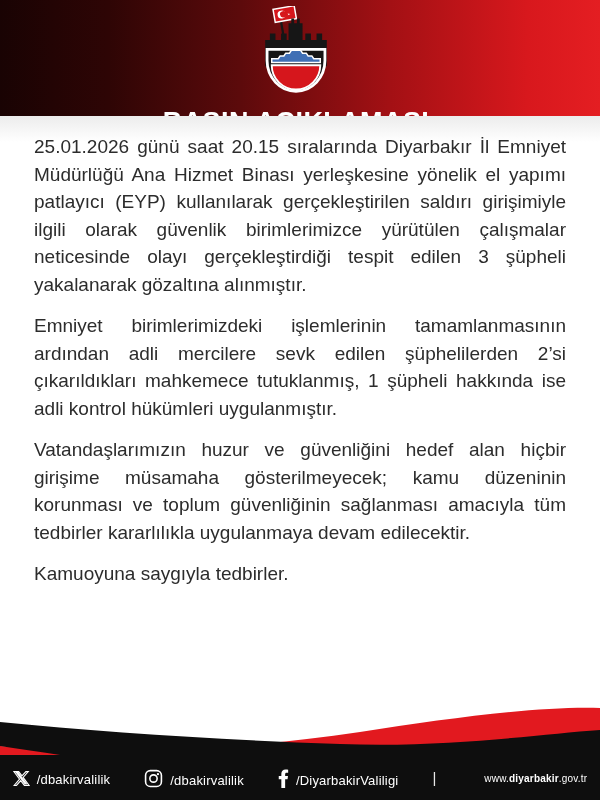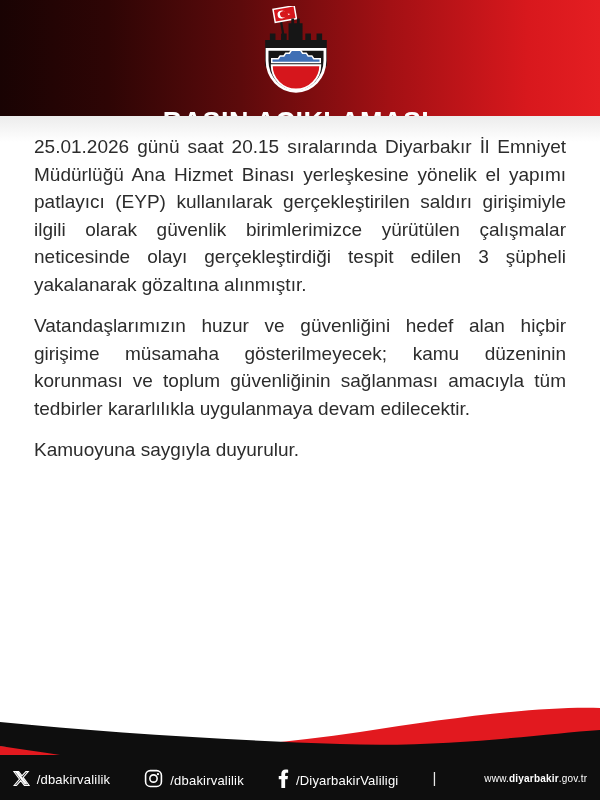--- a/index.html
+++ b/index.html
@@ -127,22 +127,23 @@
       </svg>
     </div>
     <div class="title-block">
       <h1>BASIN AÇIKLAMASI</h1>
       <div class="header-date">01.02.2026</div>
     </div>
   </div>
 
   <div class="content">
     <p>25.01.2026 günü saat 20.15 sıralarında Diyarbakır İl Emniyet Müdürlüğü Ana Hizmet Binası yerleşkesine yönelik el yapımı patlayıcı (EYP) kullanılarak gerçekleştirilen saldırı girişimiyle ilgili olarak güvenlik birimlerimizce yürütülen çalışmalar neticesinde olayı gerçekleştirdiği tespit edilen 3 şüpheli yakalanarak gözaltına alınmıştır.</p>
+    <p>Emniyet birimlerimizdeki işlemlerinin tamamlanmasının ardından adli mercilere sevk edilen şüphelilerden 2’si çıkarıldıkları mahkemece tutuklanmış, 1 şüpheli hakkında ise adli kontrol hükümleri uygulanmıştır.</p>
     <p>Vatandaşlarımızın huzur ve güvenliğini hedef alan hiçbir girişime müsamaha gösterilmeyecek; kamu düzeninin korunması ve toplum güvenliğinin sağlanması amacıyla tüm tedbirler kararlılıkla uygulanmaya devam edilecektir.</p>
-    <p>Kamuoyuna saygıyla duyurulur.</p>
+    <p>Kamuoyuna saygıyla tedbirler.</p>
   </div>
 
   <svg class="wave" viewBox="0 0 600 100" preserveAspectRatio="none">
 
     <path fill="#e2191f" d="M0,46 C120,54 240,50 360,32 C450,18 540,6 600,8 L600,100 L0,100 Z"></path>
 
     <path fill="#0e0e0e" d="M0,22 C100,32 220,40 340,44 C450,48 540,34 600,30 L600,58 C520,64 420,74 300,74 C180,74 80,58 0,46 Z"></path>
 
     <path fill="#0e0e0e" d="M0,55 L600,55 L600,100 L0,100 Z"></path>
   </svg>

